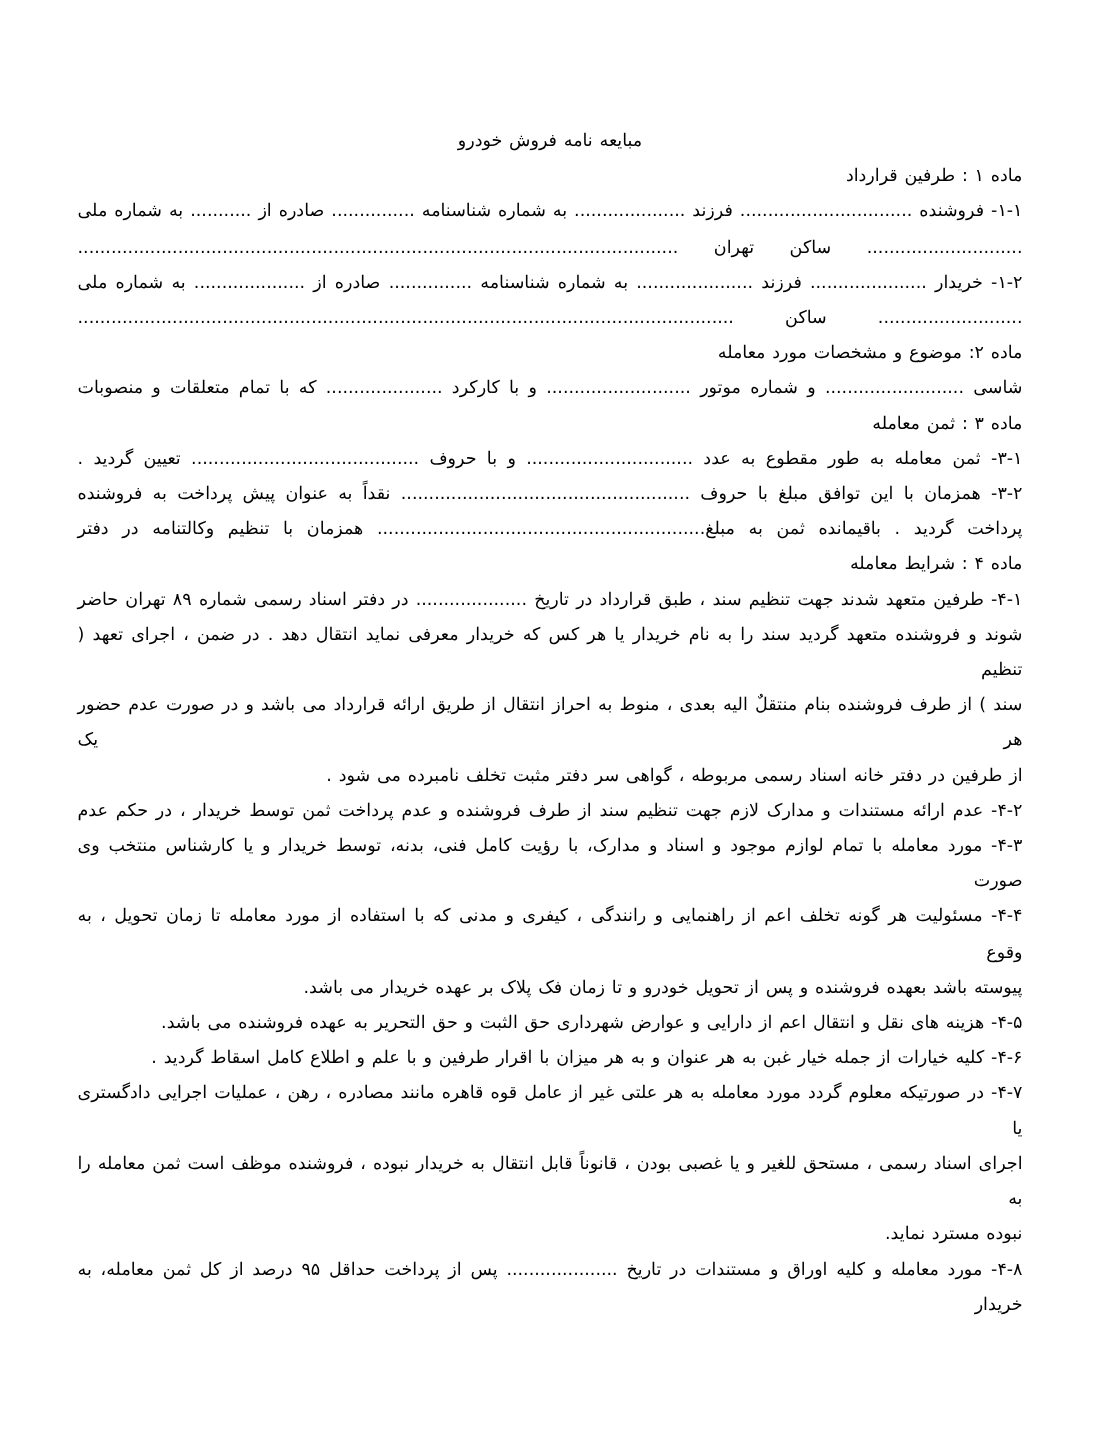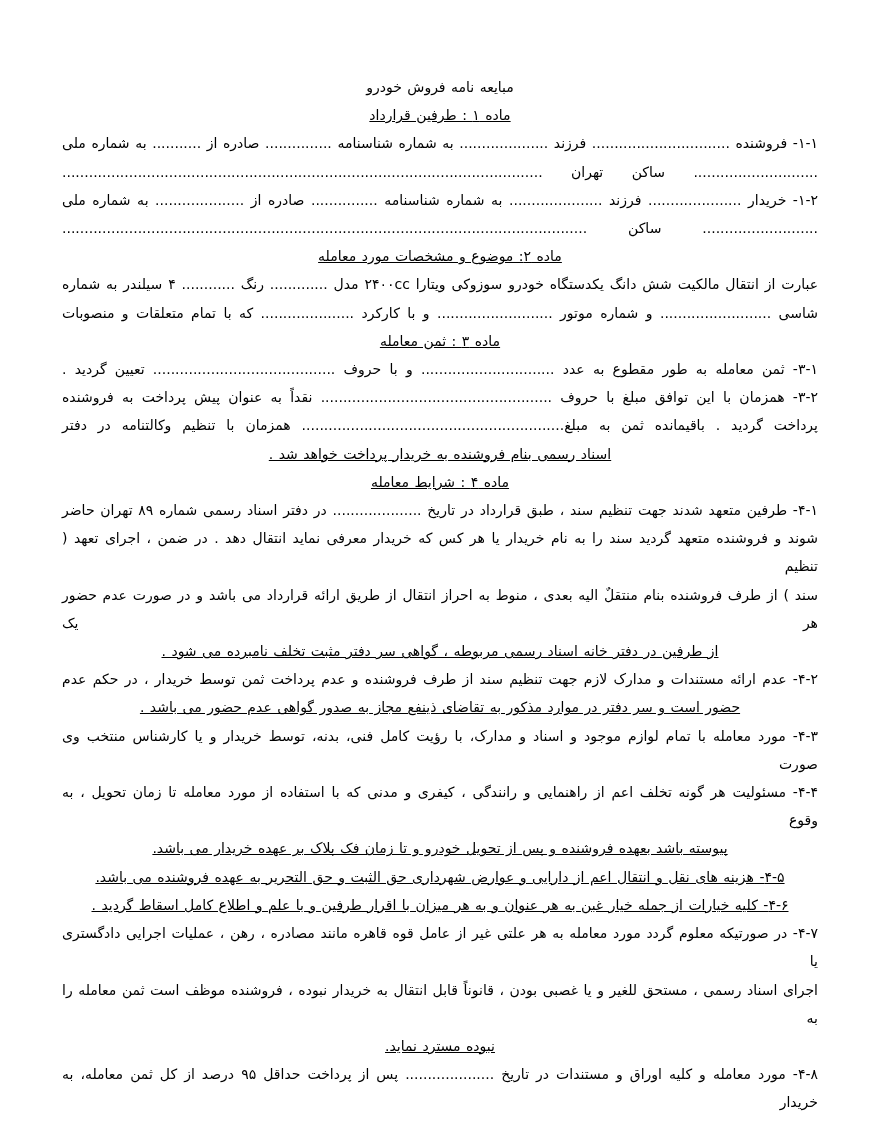--- a/index.html
+++ b/index.html
@@ -9,70 +9,66 @@
   }
   body {
     width: 876px;
     height: 1143px;
     overflow: hidden;
   }
   .page {
     box-sizing: border-box;
     width: 876px;
     height: 1143px;
-    padding: 73px 58px 0 62px;
+    padding: 99px 58px 0 62px;
     direction: rtl;
     unicode-bidi: embed;
     font-family: "DejaVu Sans", sans-serif;
     font-size: 14px;
     line-height: 28.2px;
     color: #000000;
     background: #ffffff;
   }
   .ln {
     width: 100%;
     word-spacing: 1px;
   }
   .ln.center {
     text-align: center;
   }
   .ln.start {
-    text-align: center;
-    text-decoration: underline;
+    text-align: right;
   }
   .ln.justify {
     text-align: justify;
     text-align-last: justify;
   }
 </style>
 </head>
 <body>
 
 <main class="page">
     <div class="ln center">مبایعه نامه فروش خودرو</div>
     <div class="ln start">ماده ۱ : طرفین قرارداد</div>
     <div class="ln justify">۱-۱- فروشنده ............................... فرزند .................... به شماره شناسنامه ............... صادره از ........... به شماره ملی</div>
     <div class="ln justify">............................ ساکن تهران ............................................................................................................</div>
     <div class="ln justify">۱-۲- خریدار ..................... فرزند ..................... به شماره شناسنامه ............... صادره از .................... به شماره ملی</div>
     <div class="ln justify">.......................... ساکن ......................................................................................................................</div>
     <div class="ln start">ماده ۲: موضوع و مشخصات مورد معامله</div>
-    <div class="ln justify">عبارت از انتقال مالکیت شش دانگ یکدستگاه خودرو سوزوکی ویتارا ۲۴۰۰cc مدل ............. رنگ ............ ۴ سیلندر به شماره</div>
     <div class="ln justify">شاسی ......................... و شماره موتور .......................... و با کارکرد ..................... که با تمام متعلقات و منصوبات</div>
     <div class="ln start">ماده ۳ : ثمن معامله</div>
     <div class="ln justify">۳-۱- ثمن معامله به طور مقطوع به عدد .............................. و با حروف ......................................... تعیین گردید .</div>
     <div class="ln justify">۳-۲- همزمان با این توافق مبلغ با حروف .................................................... نقداً به عنوان پیش پرداخت به فروشنده</div>
     <div class="ln justify">پرداخت گردید . باقیمانده ثمن به مبلغ........................................................... همزمان با تنظیم وکالتنامه در دفتر</div>
-    <div class="ln start">اسناد رسمی بنام فروشنده به خریدار پرداخت خواهد شد .</div>
     <div class="ln start">ماده ۴ : شرایط معامله</div>
     <div class="ln justify">۴-۱- طرفین متعهد شدند جهت تنظیم سند ، طبق قرارداد در تاریخ .................... در دفتر اسناد رسمی شماره ۸۹ تهران حاضر</div>
     <div class="ln justify">شوند و فروشنده متعهد گردید سند را به نام خریدار یا هر کس که خریدار معرفی نماید انتقال دهد . در ضمن ، اجرای تعهد ( تنظیم</div>
     <div class="ln justify">سند ) از طرف فروشنده بنام منتقلٌ الیه بعدی ، منوط به احراز انتقال از طریق ارائه قرارداد می باشد و در صورت عدم حضور هر یک</div>
     <div class="ln start">از طرفین در دفتر خانه اسناد رسمی مربوطه ، گواهی سر دفتر مثبت تخلف نامبرده می شود .</div>
     <div class="ln justify">۴-۲- عدم ارائه مستندات و مدارک لازم جهت تنظیم سند از طرف فروشنده و عدم پرداخت ثمن توسط خریدار ، در حکم عدم</div>
-    <div class="ln start">حضور است و سر دفتر در موارد مذکور به تقاضای ذینفع مجاز به صدور گواهی عدم حضور می باشد .</div>
     <div class="ln justify">۴-۳- مورد معامله با تمام لوازم موجود و اسناد و مدارک، با رؤیت کامل فنی، بدنه، توسط خریدار و یا کارشناس منتخب وی صورت</div>
     <div class="ln justify">۴-۴- مسئولیت هر گونه تخلف اعم از راهنمایی و رانندگی ، کیفری و مدنی که با استفاده از مورد معامله تا زمان تحویل ، به وقوع</div>
     <div class="ln start">پیوسته باشد بعهده فروشنده و پس از تحویل خودرو و تا زمان فک پلاک بر عهده خریدار می باشد.</div>
     <div class="ln start">۴-۵- هزینه های نقل و انتقال اعم از دارایی و عوارض شهرداری حق الثبت و حق التحریر به عهده فروشنده می باشد.</div>
     <div class="ln start">۴-۶- کلیه خیارات از جمله خیار غبن به هر عنوان و به هر میزان با اقرار طرفین و با علم و اطلاع کامل اسقاط گردید .</div>
     <div class="ln justify">۴-۷- در صورتیکه معلوم گردد مورد معامله به هر علتی غیر از عامل قوه قاهره مانند مصادره ، رهن ، عملیات اجرایی دادگستری یا</div>
     <div class="ln justify">اجرای اسناد رسمی ، مستحق للغیر و یا غصبی بودن ، قانوناً قابل انتقال به خریدار نبوده ، فروشنده موظف است ثمن معامله را به</div>
     <div class="ln start">نبوده مسترد نماید.</div>
     <div class="ln justify">۴-۸- مورد معامله و کلیه اوراق و مستندات در تاریخ .................... پس از پرداخت حداقل ۹۵ درصد از کل ثمن معامله، به خریدار</div>
   </main>

